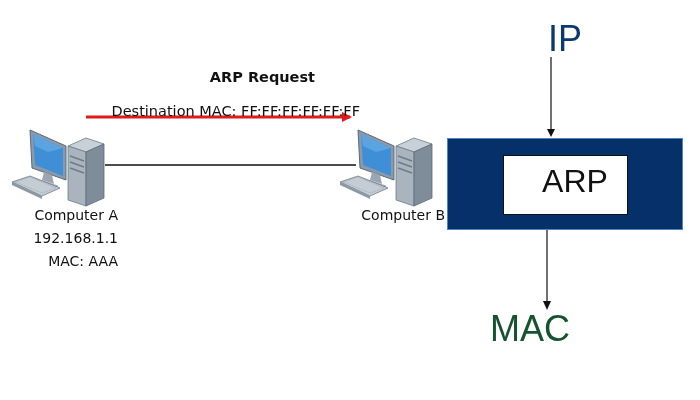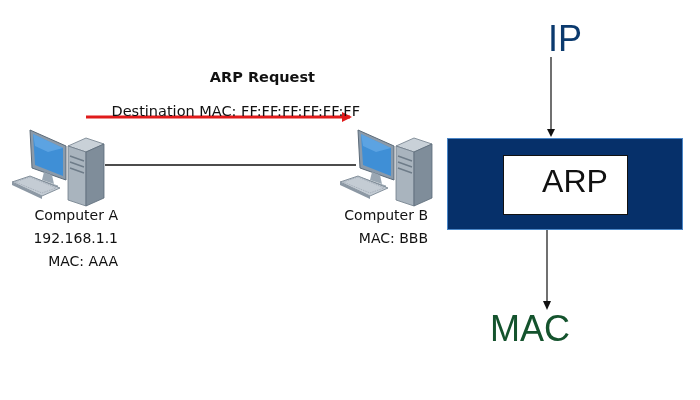--- a/index.html
+++ b/index.html
@@ -5,21 +5,21 @@
     html, body { margin: 0; padding: 0; background: #ffffff; }
     body { width: 700px; height: 400px; position: relative; overflow: hidden;
            font-family: "Liberation Sans", sans-serif; }
     .abs { position: absolute; }
     .lbl { position: absolute; font-family: "DejaVu Sans", sans-serif; font-size: 14px; color: #111;
            text-align: right; white-space: nowrap; }
     #req-title { left: 115px; top: 69px; width: 200px; font-weight: bold; font-size: 14.5px; }
     #req-dest { left: 70px; top: 91px; width: 290px; font-size: 14.5px; margin-top: 12px; }
     .comp-lbl { width: 120px; line-height: 23px; }
     #ca-lbl { left: -2px; top: 204px; }
-    #cb-lbl { left: 308px; top: 204px; }
+    #cb-lbl { left: 325px; top: 204px; }
     #ip-text { left: 520px; top: 18px; width: 62px; font-family: "Liberation Sans", sans-serif;
                font-size: 36px; color: #0b3a6e; text-align: right; }
     #mac-text { left: 490px; top: 308px; width: 114px; font-family: "Liberation Sans", sans-serif;
                 font-size: 36px; color: #14532d; text-align: left; }
     #arp-box { left: 447px; top: 138px; width: 236px; height: 92px; background: #06306a;
                border: 1px solid #4a86c7; box-sizing: border-box; }
     #arp-inner { left: 503px; top: 155px; width: 125px; height: 60px; background: #ffffff;
                  border: 1px solid #111; box-sizing: border-box; }
     #arp-text { left: 503px; top: 163px; width: 144px; text-align: center;
                 font-family: "Liberation Sans", sans-serif; font-size: 32px; color: #111; }
@@ -81,20 +81,19 @@
 <div id="req-dest" class="lbl">Destination MAC: FF:FF:FF:FF:FF:FF</div>
 
 <div id="ca-lbl" class="lbl comp-lbl">
   <div>Computer A</div>
   <div>192.168.1.1</div>
   <div>MAC: AAA</div>
 </div>
 
 <div id="cb-lbl" class="lbl comp-lbl">
   <div>Computer B</div>
-  <div>MAC: BBB</div>
 </div>
 
 <div id="ip-text" class="abs">IP</div>
 <div id="arp-box" class="abs"></div>
 <div id="arp-inner" class="abs"></div>
 <div id="arp-text" class="abs">ARP</div>
 <div id="mac-text" class="abs">MAC</div>
 
 </body></html>

